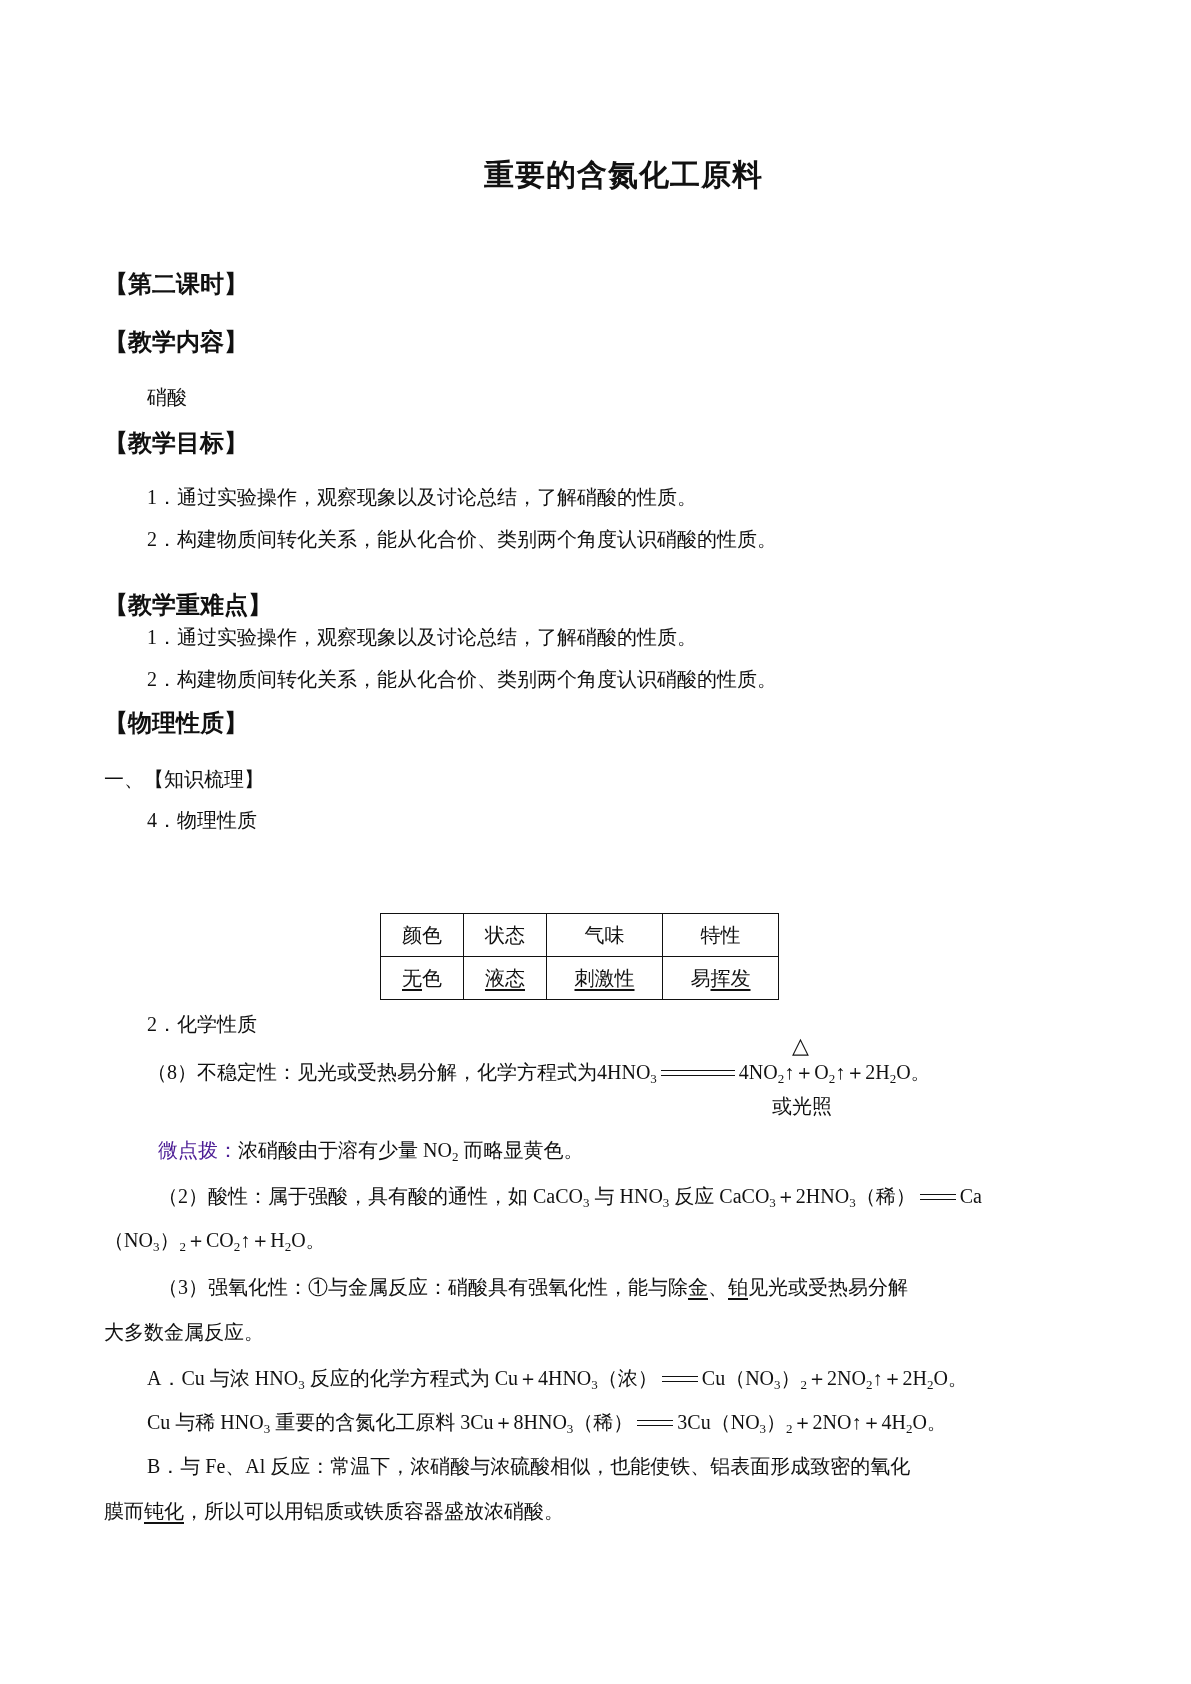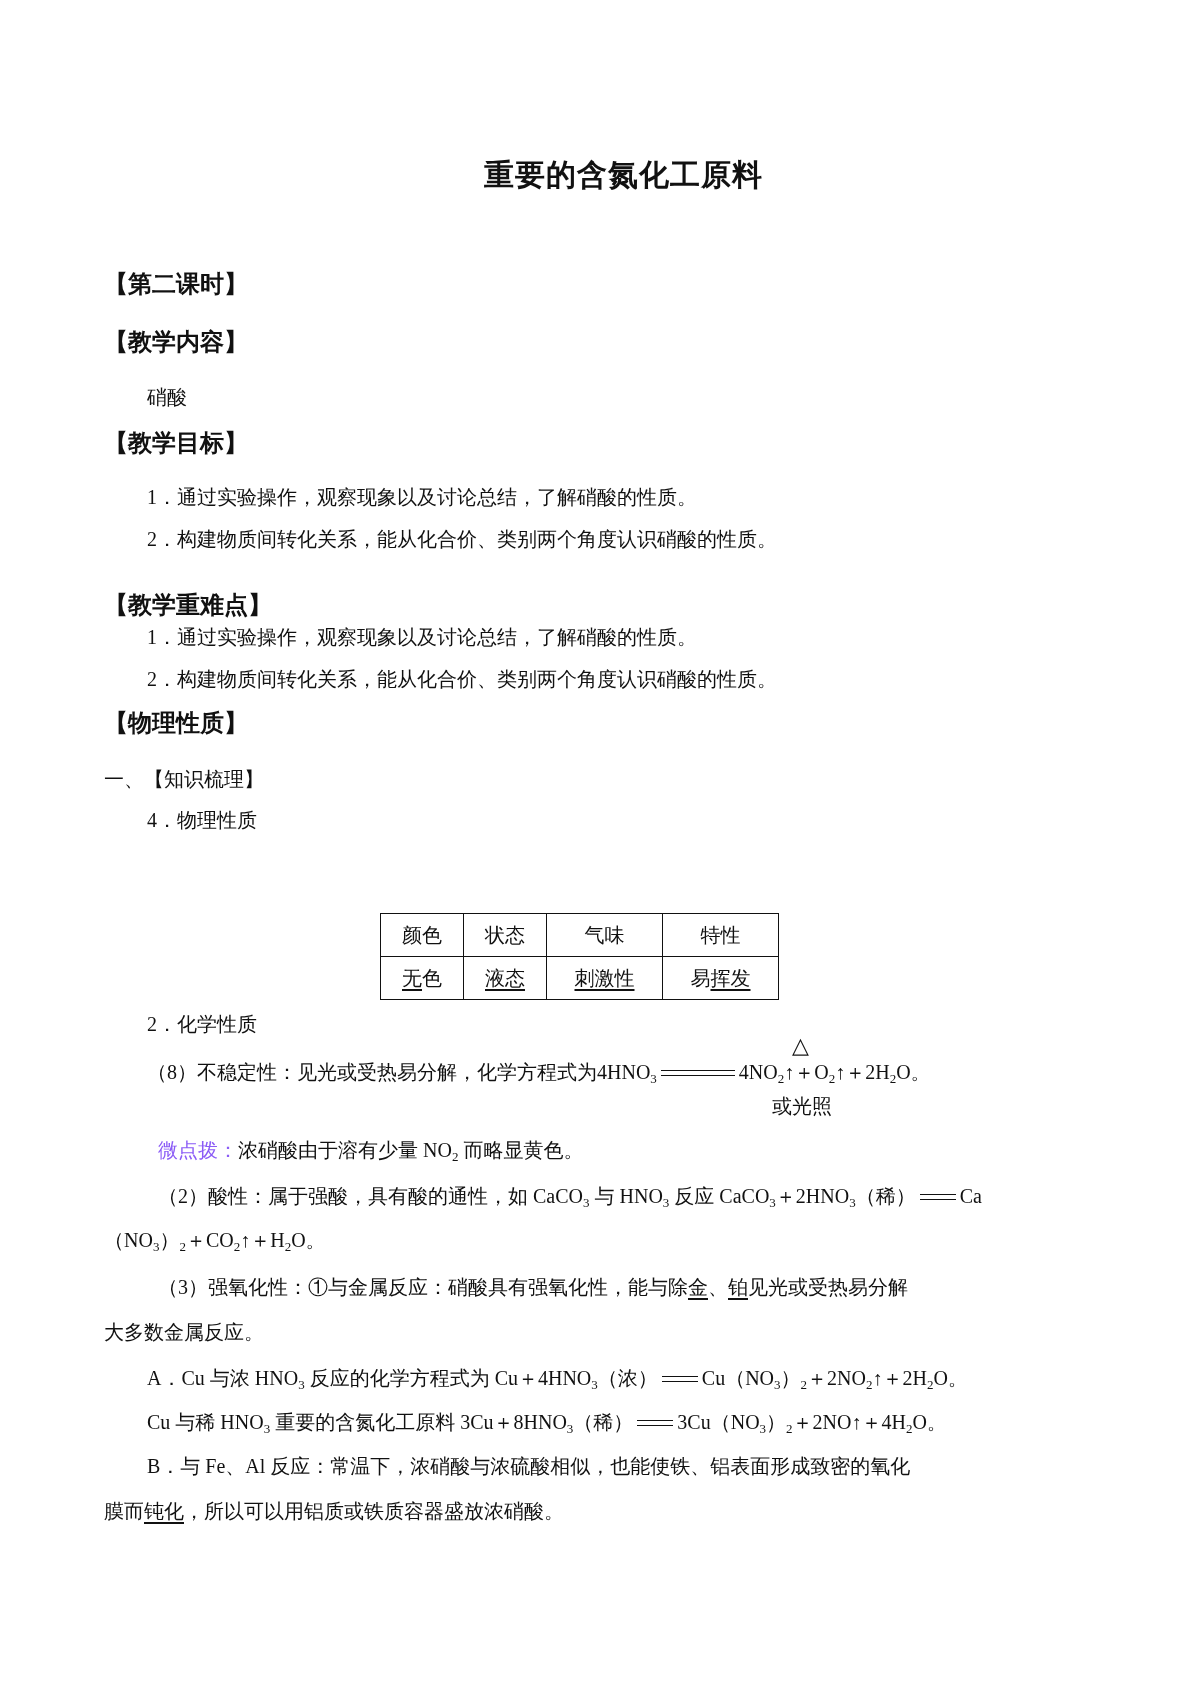--- a/index.html
+++ b/index.html
@@ -4,21 +4,21 @@
 <style>
   html, body { margin: 0; padding: 0; background: #ffffff; }
   body { width: 1191px; height: 1684px; position: relative; overflow: hidden;
          font-family: "DejaVu Serif", "Liberation Serif", serif; color: #111; }
   .abs { position: absolute; white-space: nowrap; }
   .title { left: 0; width: 1191px; text-align: center; top: 155px; font-size: 30px; font-weight: bold; letter-spacing: 1px; padding-left: 28px; }
   .h { left: 104px; font-size: 24px; font-weight: bold; text-align: right; }
   .p { font-size: 20px; line-height: 28px; font-family: Liberation Serif, serif; }
   .u { text-decoration: underline; text-underline-offset: 4px; }
   sub { font-size: 13px; vertical-align: -4px; line-height: 0; }
-  .tip { color: #8b5cf6; }
+  .tip { color: #4c1d95; }
   table.props { position: absolute; left: 380px; top: 893px; border-collapse: collapse; font-size: 20px; margin-top: 20px; }
   table.props td { border: 1.5px solid #111; height: 42px; text-align: center; padding: 0; }
   .eqsign { display: inline-block; position: relative; width: 74px; height: 10px; margin: 0 4px; vertical-align: middle; }
   .eqsign::before, .eqsign::after { content: ""; position: absolute; left: 0; right: 0; border-top: 1.5px solid #111; }
   .eqsign::before { top: 1px; }
   .eqsign::after { top: 6px; }
   .eqsm { width: 36px; }
 </style>
 </head>
 <body>

